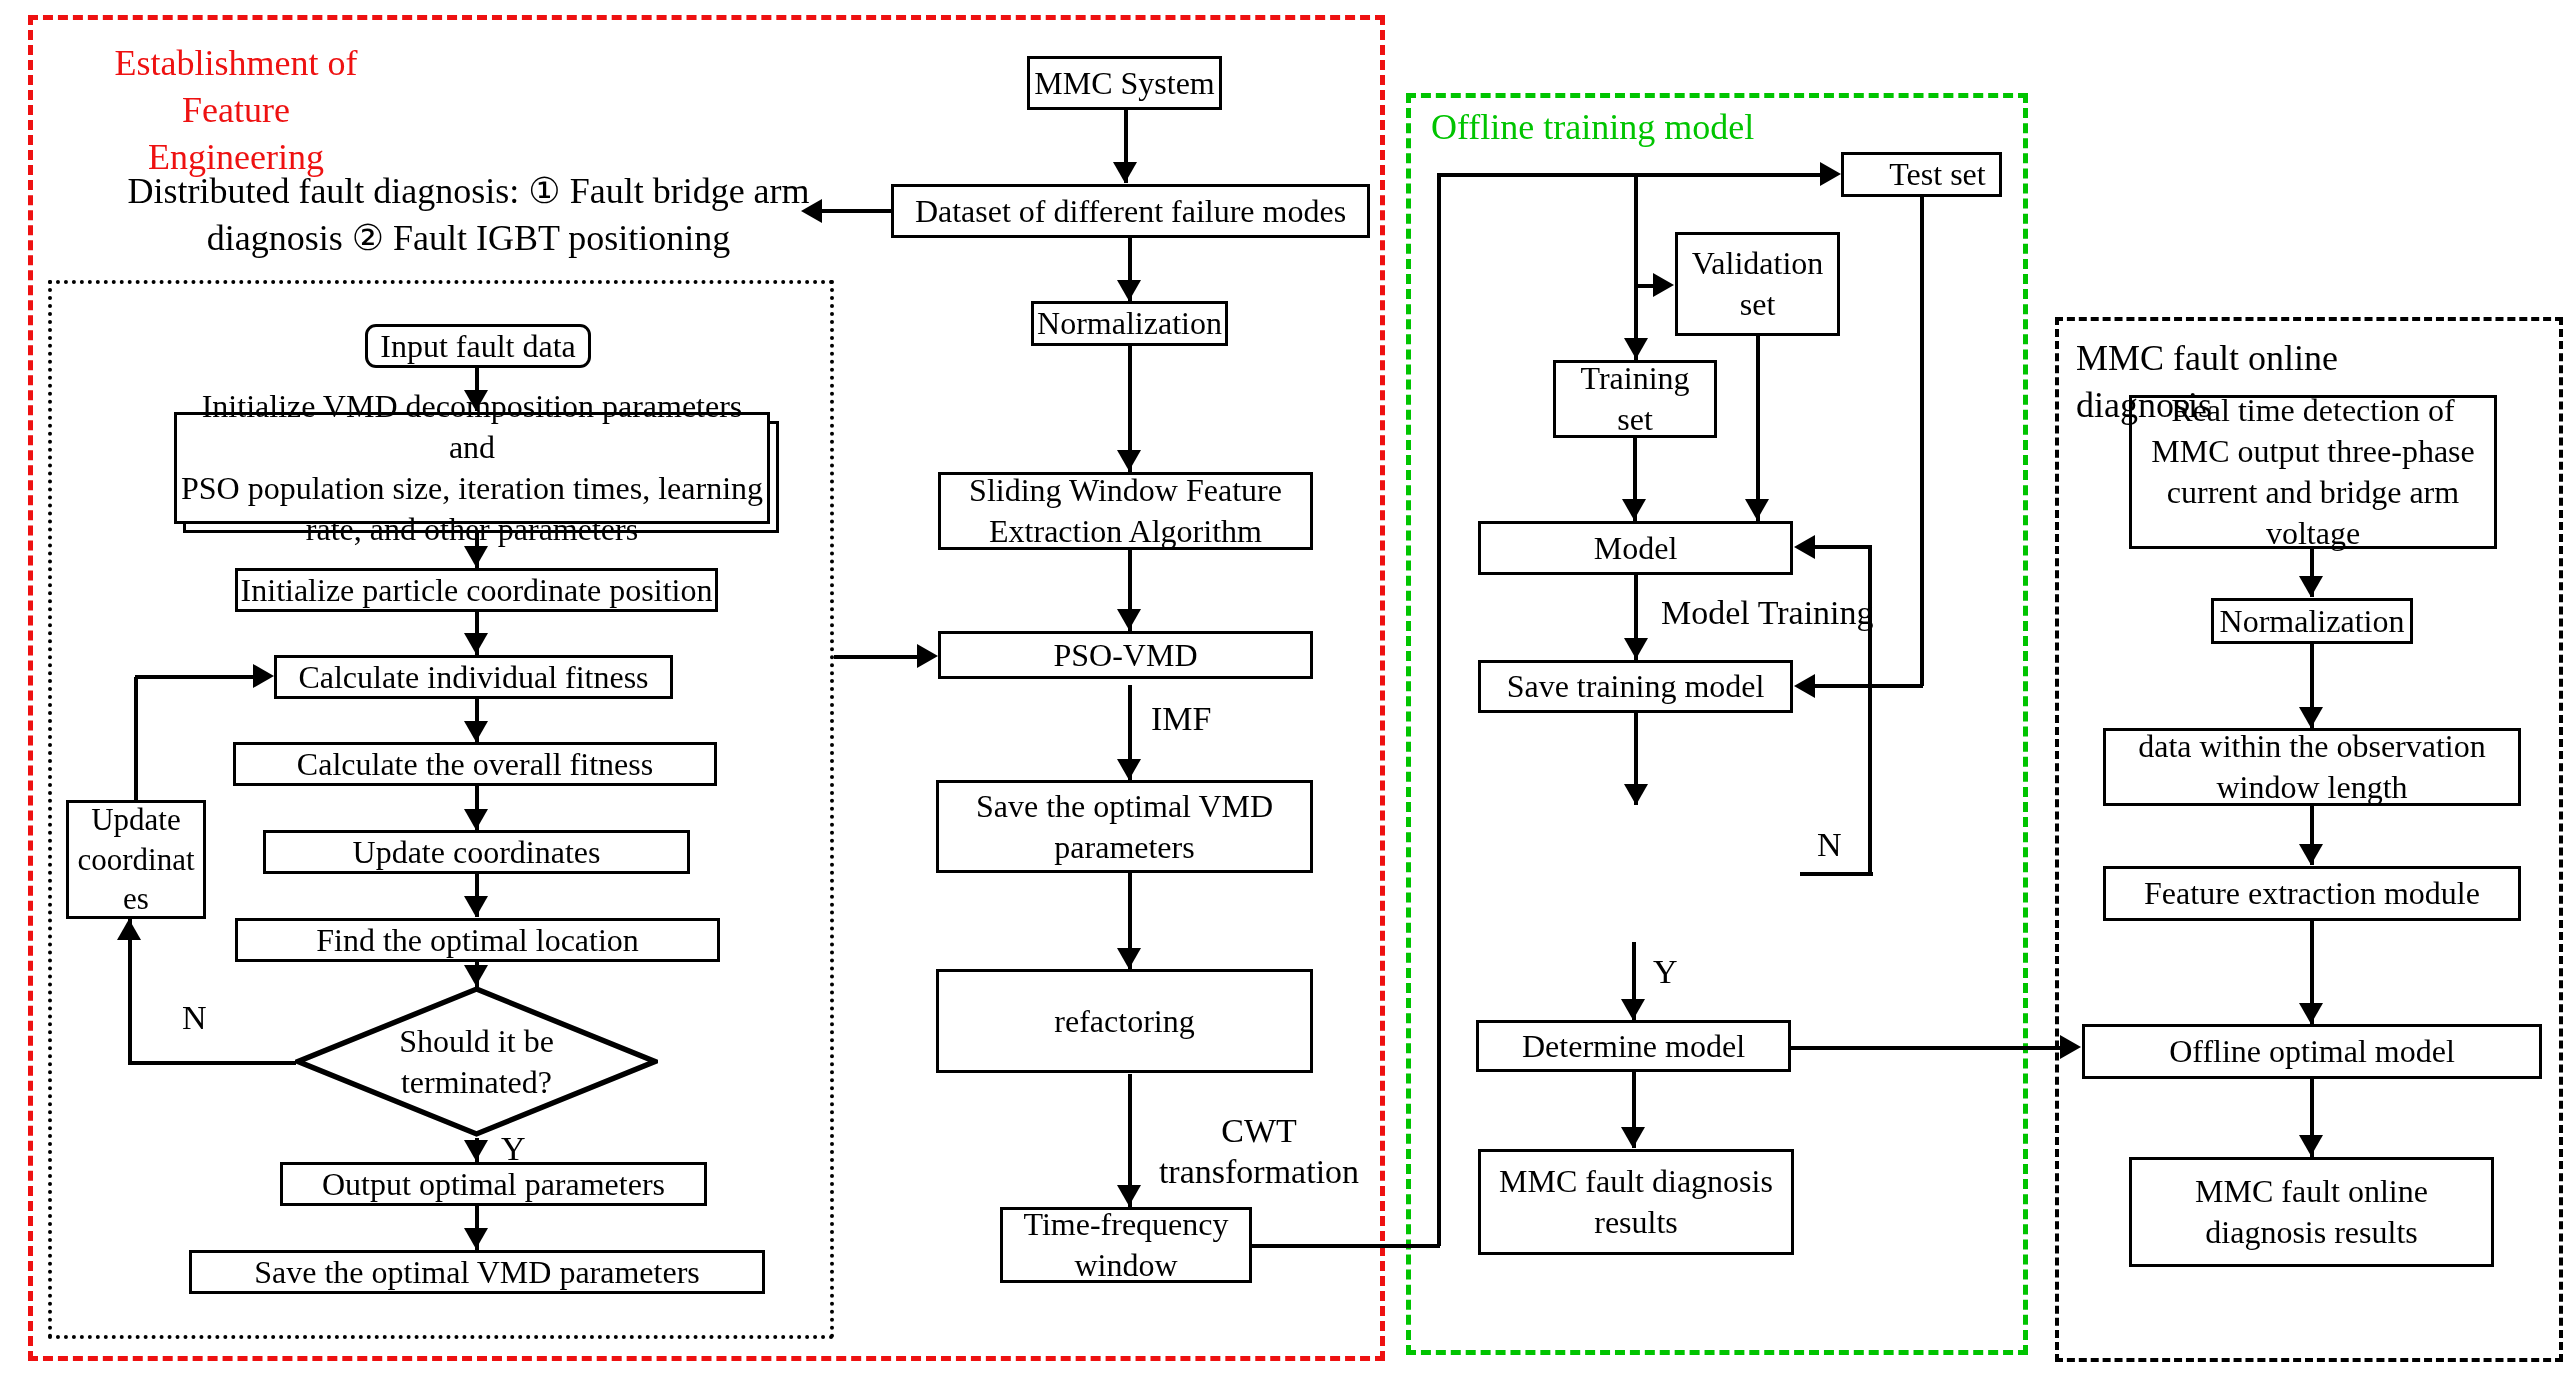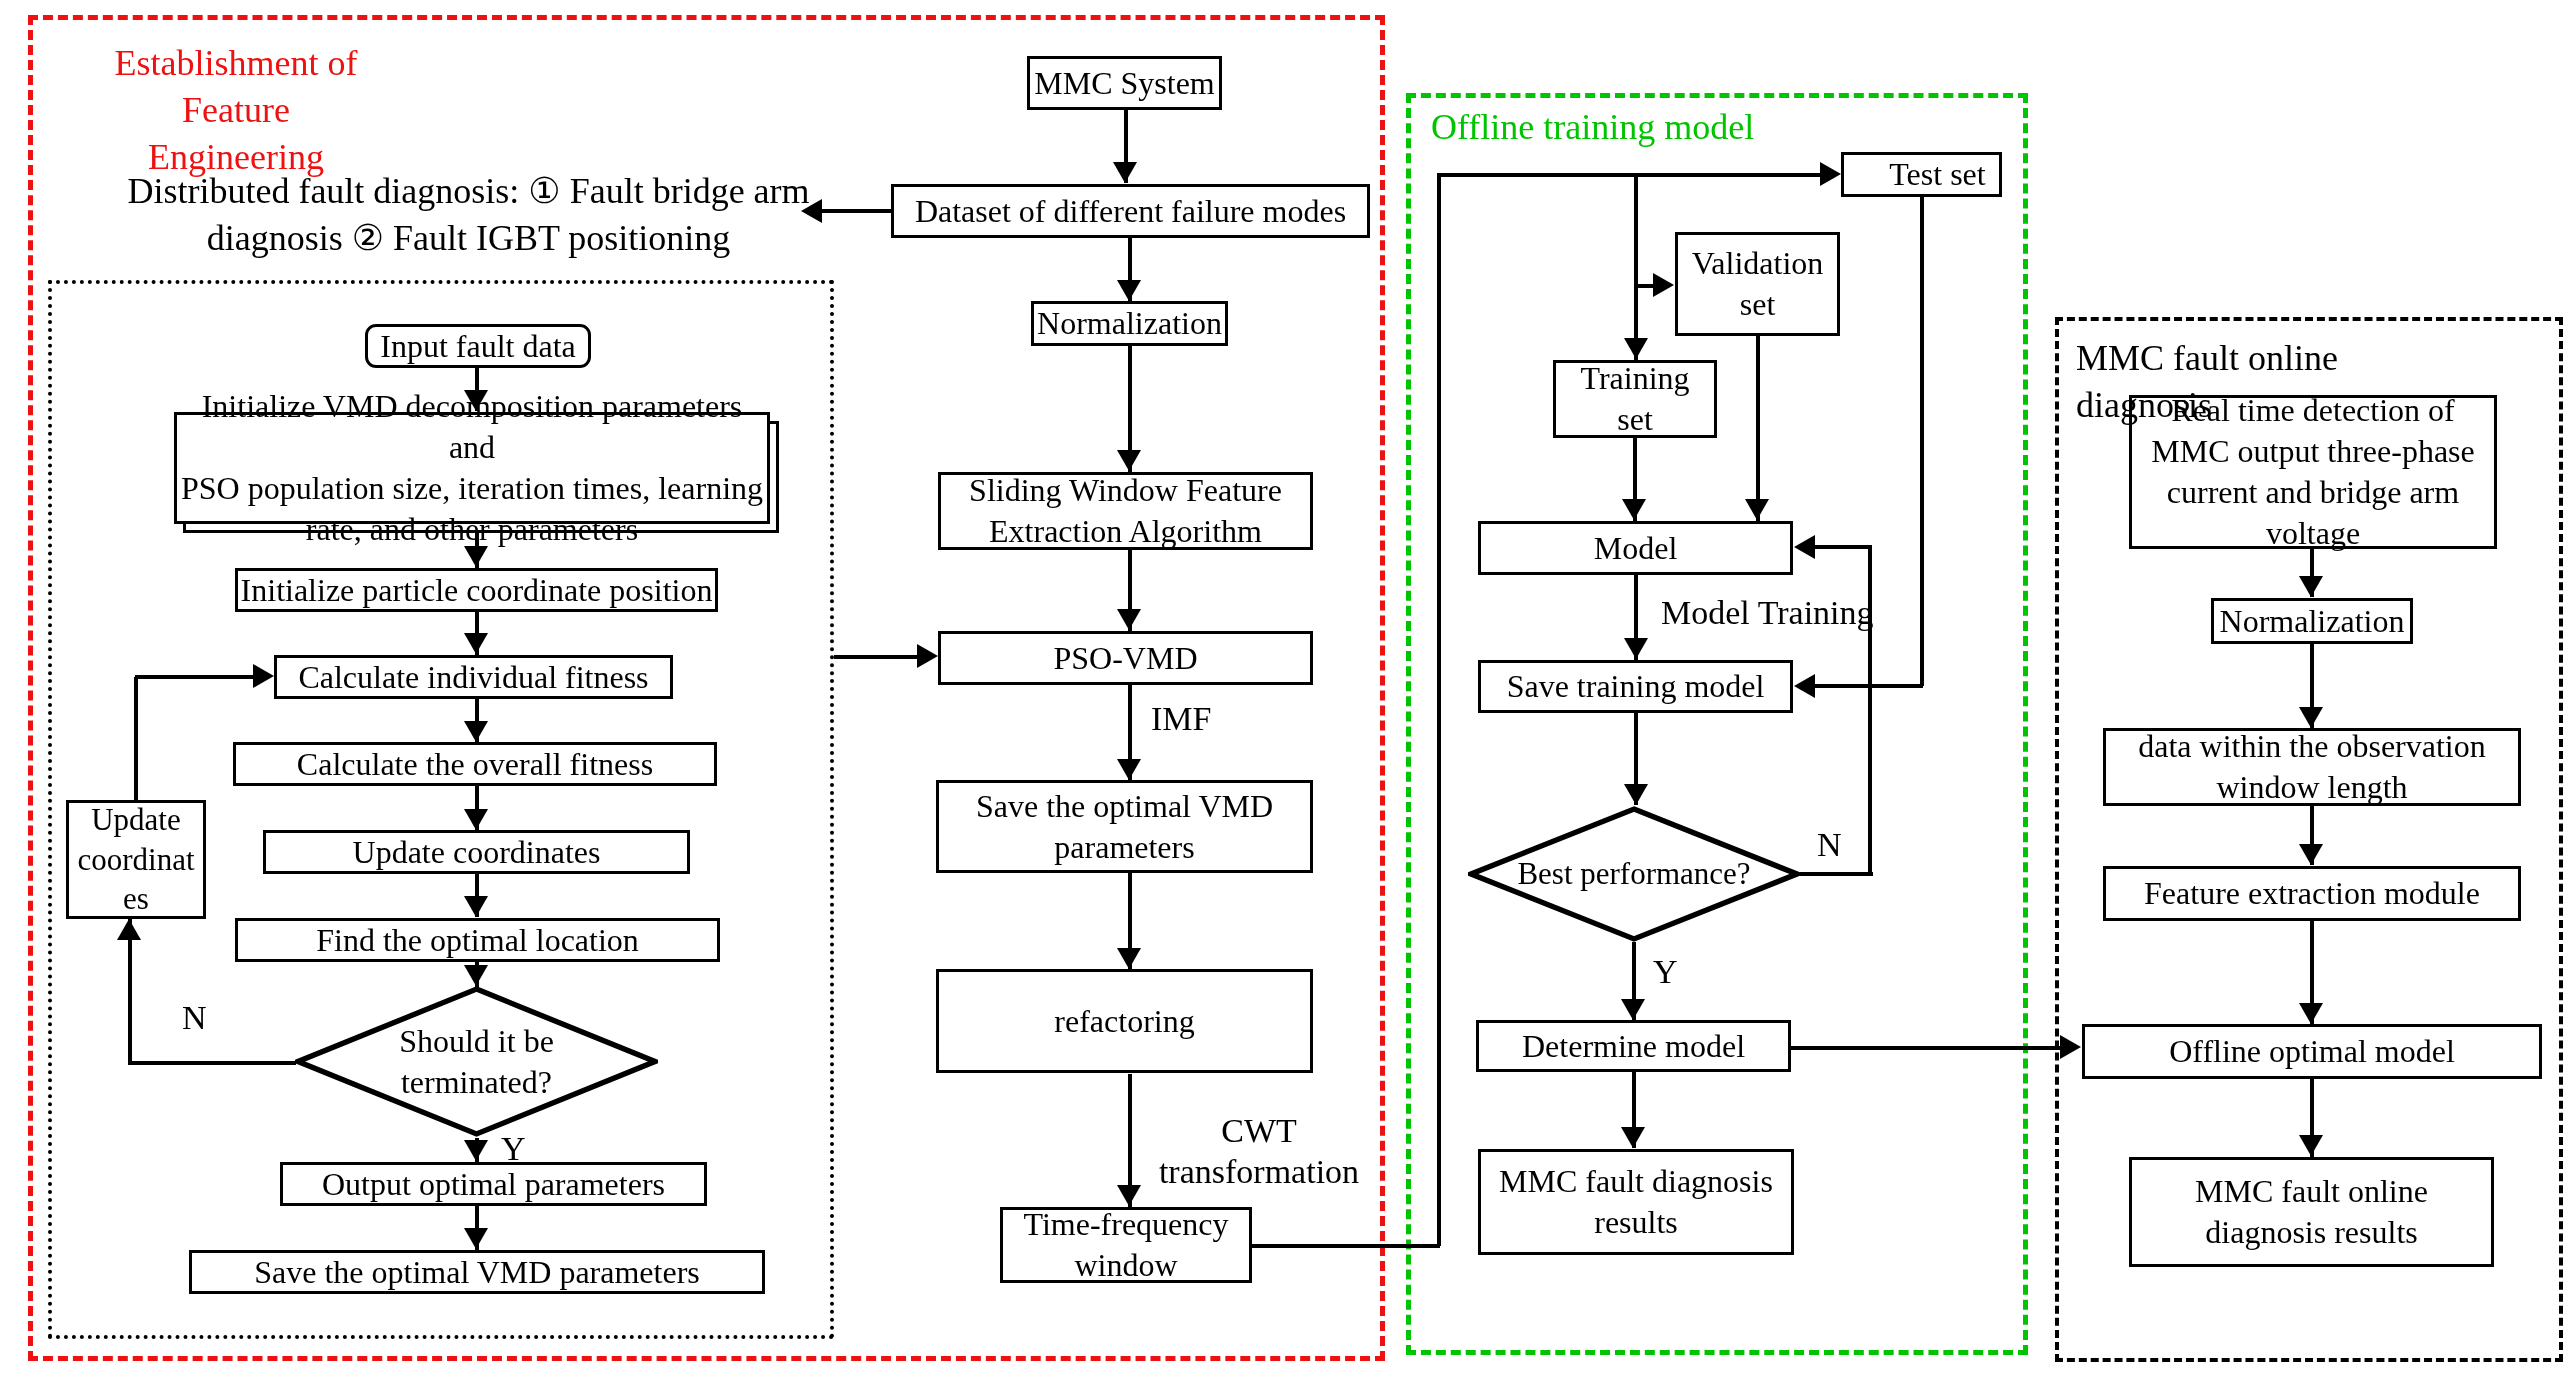--- a/index.html
+++ b/index.html
@@ -82,41 +82,35 @@
   <div class="box" style="left:189px;top:1250px;width:576px;height:44px;">Save the optimal VMD parameters</div>
   <div class="box" style="left:66px;top:800px;width:140px;height:119px;font-size:31px;">Update
 coordinat
 es</div>
 
   <div class="box" style="left:1027px;top:56px;width:195px;height:54px;">MMC System</div>
   <div class="box" style="left:891px;top:184px;width:479px;height:54px;">Dataset of different failure modes</div>
   <div class="box" style="left:1031px;top:301px;width:197px;height:45px;">Normalization</div>
   <div class="box" style="left:938px;top:472px;width:375px;height:78px;">Sliding Window Feature
 Extraction Algorithm</div>
-  <div class="box" style="left:938px;top:631px;width:375px;height:54px;">PSO-VMD</div>
+  <div class="box" style="left:938px;top:631px;width:375px;height:48px;">PSO-VMD</div>
   <div class="box" style="left:936px;top:780px;width:377px;height:93px;">Save the optimal VMD
 parameters</div>
   <div class="box" style="left:936px;top:969px;width:377px;height:104px;">refactoring</div>
   <div class="box" style="left:1000px;top:1207px;width:252px;height:76px;">Time-frequency
 window</div>
 
   <div class="box" style="left:1841px;top:152px;width:161px;height:45px;padding-left:32px;">Test set</div>
   <div class="box" style="left:1675px;top:232px;width:165px;height:104px;">Validation
 set</div>
   <div class="box" style="left:1553px;top:360px;width:164px;height:78px;">Training
 set</div>
   <div class="box" style="left:1478px;top:521px;width:315px;height:54px;">Model</div>
   <div class="box" style="left:1478px;top:660px;width:315px;height:53px;">Save training model</div>
 
-  <div class="diamond" style="left:1468px;top:806px;width:332px;height:136px;">
-    <svg viewBox="0 0 430 176" preserveAspectRatio="none">
-      <polygon points="215,4 426,88 215,172 4,88" fill="#ffffff" stroke="#000000" stroke-width="7"></polygon>
-    </svg>
-    <div class="dtext" style="font-size:31px;">Best performance?</div>
-  </div>
 
   <div class="box" style="left:1476px;top:1020px;width:315px;height:52px;">Determine model</div>
   <div class="box" style="left:1478px;top:1149px;width:316px;height:106px;">MMC fault diagnosis
 results</div>
 
   <div class="box" style="left:2129px;top:395px;width:368px;height:154px;">Real time detection of
 MMC output three-phase
 current and bridge arm
 voltage</div>
   <div class="box" style="left:2211px;top:598px;width:202px;height:46px;">Normalization</div>

